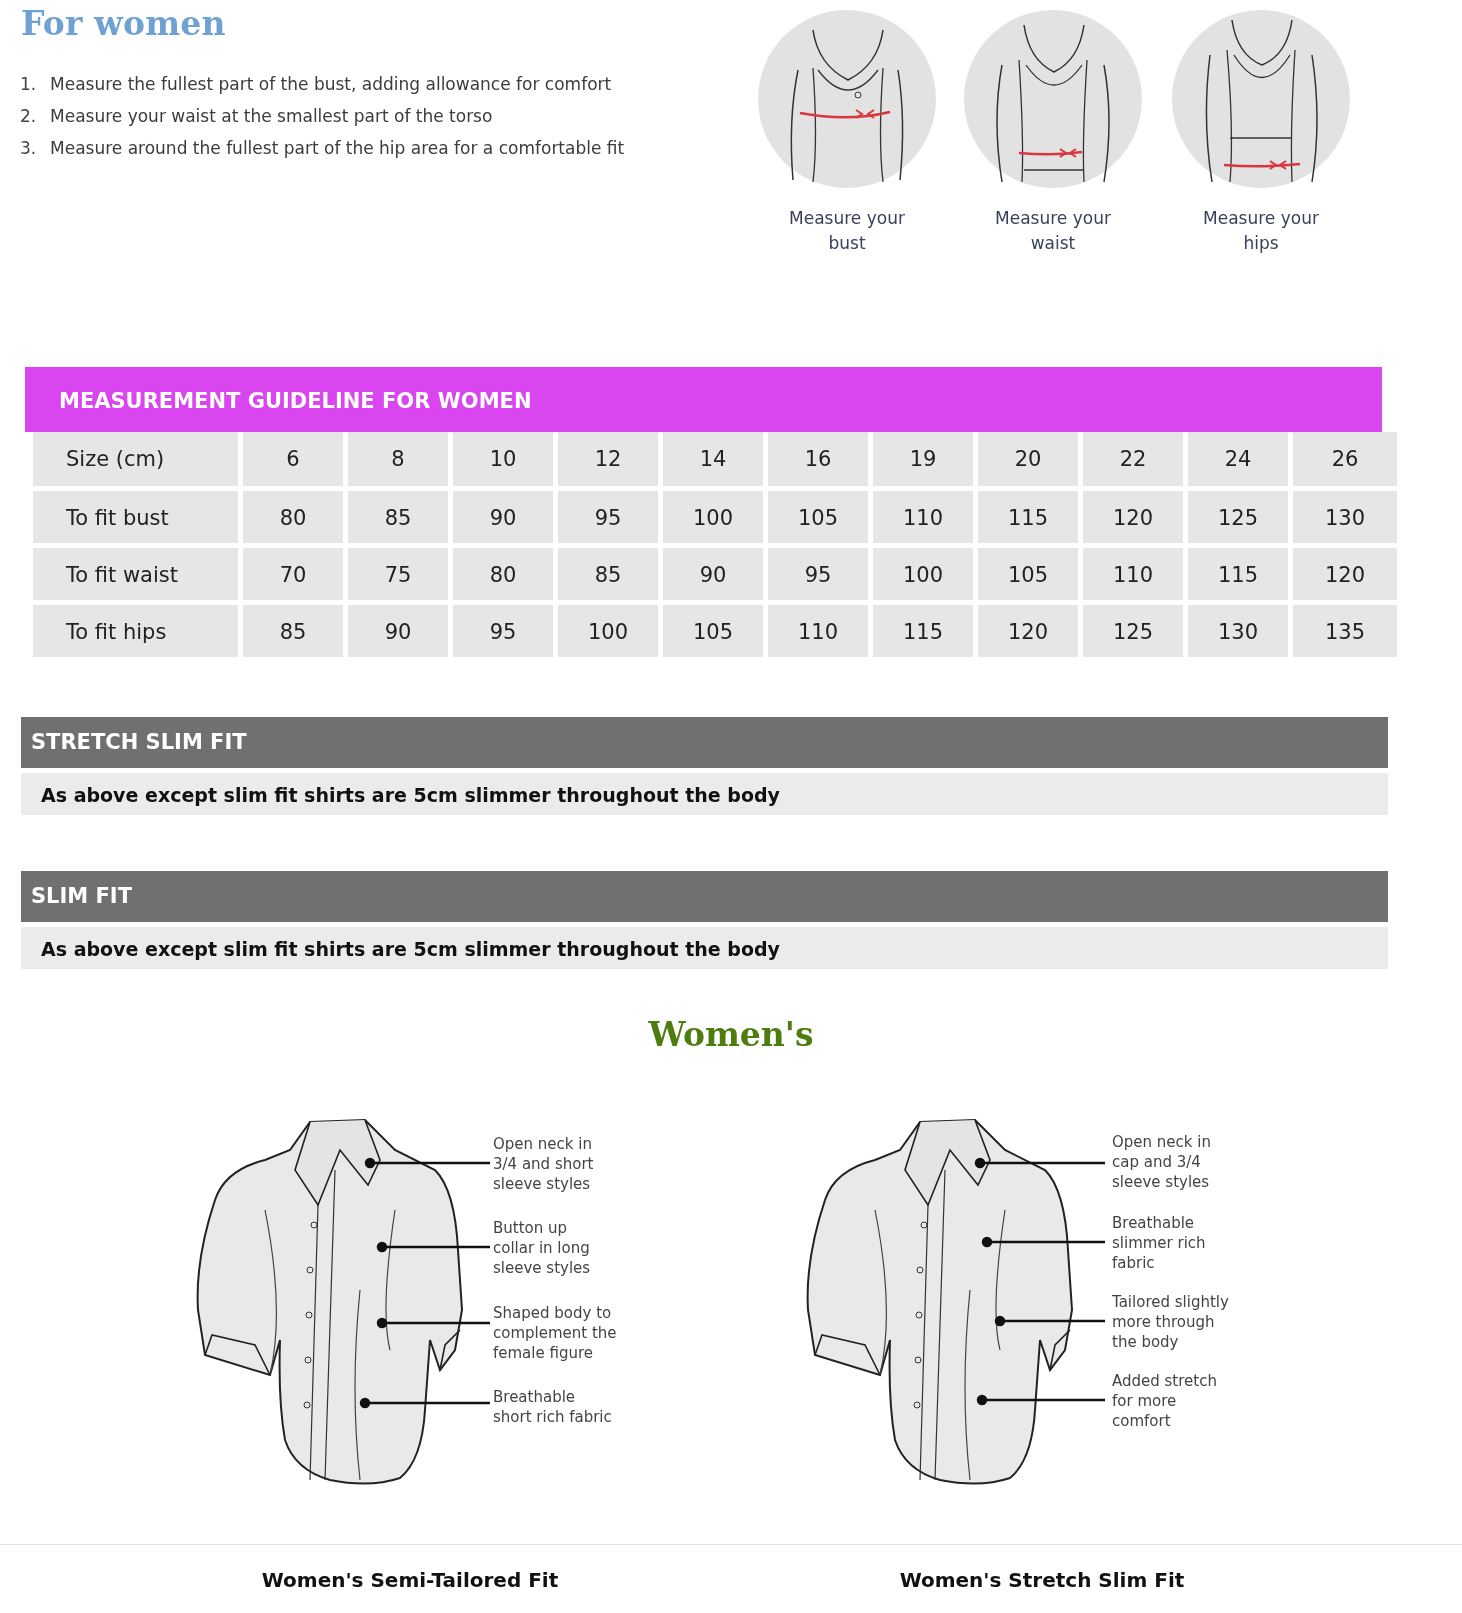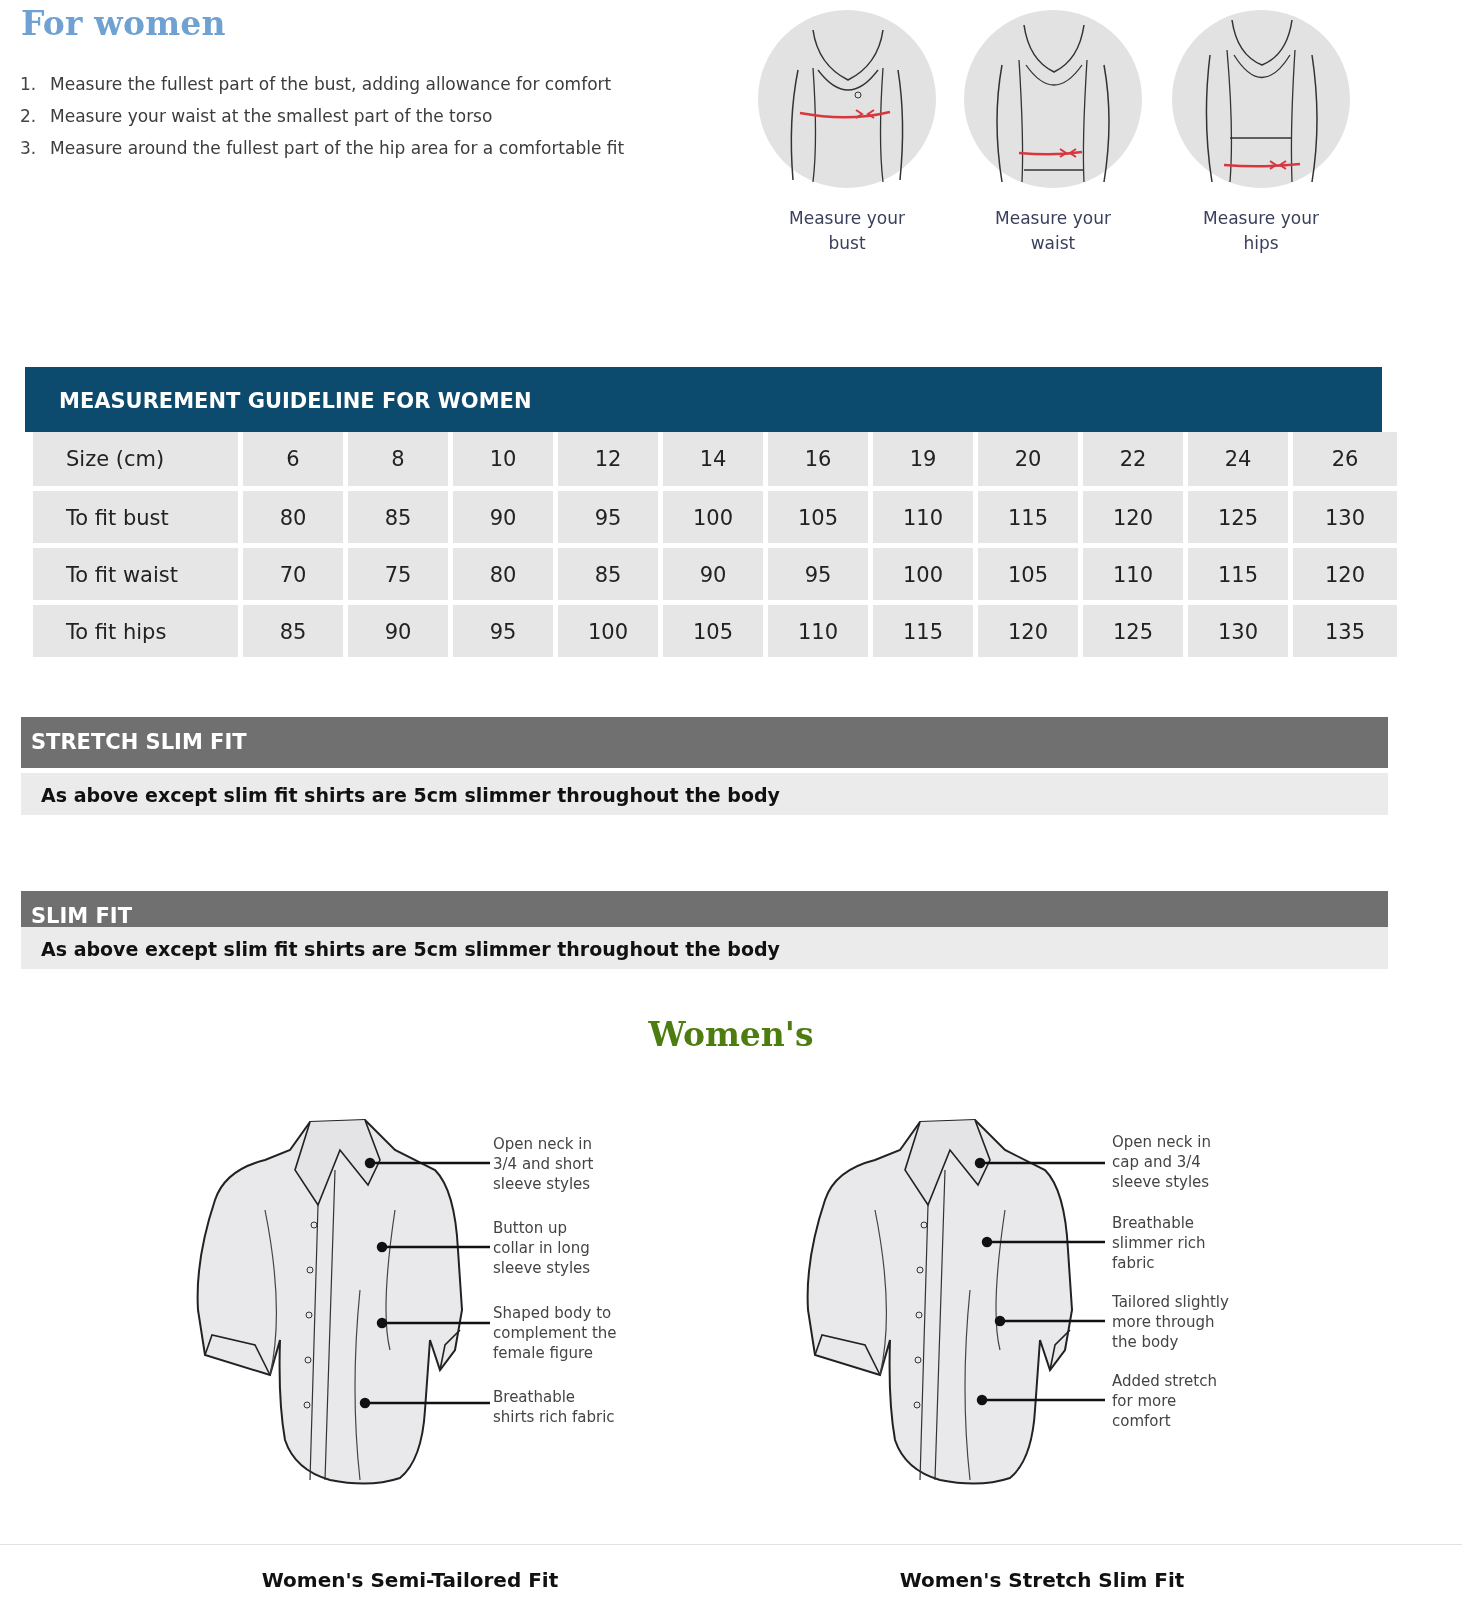--- a/index.html
+++ b/index.html
@@ -9,21 +9,21 @@
   .page-title { left:21px; top:4px; font-family:"DejaVu Serif", serif; font-weight:bold; font-size:33px; color:#6fa1d2; letter-spacing:0.2px; }
   .steps { left:20px; top:72px; margin:0; padding:0; list-style:none; font-size:17px; color:#3c3c3c; }
   .steps li { height:32px; line-height:24px; display:flex; }
   .steps .num { width:30px; color:#444; }
 
   .measure { top:10px; width:190px; text-align:center; }
   .measure .circle { width:178px; height:178px; margin:0 auto; border-radius:50%; background:#e2e2e2; }
   .measure .cap { margin-top:18px; font-size:17px; line-height:25px; color:#3a3f5c; }
 
   .size-table { left:25px; top:367px; width:1357px; }
-  .tbl-head { height:65px; background:#0c4a6e; color:#fff; font-family:"DejaVu Sans", sans-serif; font-weight:bold; font-size:21px; line-height:68px; padding-left:34px; box-sizing:border-box; }
+  .tbl-head { height:65px; background:#d946ef; color:#fff; font-family:"DejaVu Sans", sans-serif; font-weight:bold; font-size:21px; line-height:68px; padding-left:34px; box-sizing:border-box; }
   .tbl-row { display:flex; background:#fff;padding-left:8px; }
   .tbl-row .cell { background:#e6e6e6; height:52px; line-height:54px; font-family:"DejaVu Sans", sans-serif; font-size:21px; color:#222; text-align:center; margin-right:5px; flex:0 0 100px; }
   .tbl-row .cell:last-child { margin-right:0; flex:0 0 104px; }
   .tbl-row .cell.label { flex:0 0 205px; text-align:left; padding-left:33px; box-sizing:border-box; }
   .tbl-row.r0 { margin-top:0; height:54px; }
   .tbl-row.r0 .cell { height:54px; }
   .tbl-row.gap { margin-top:5px; }
 
   .fit-head { left:21px; width:1367px; height:51px; background:#707070; color:#fff; font-weight:bold; font-size:21px; line-height:51px; padding-left:10px; box-sizing:border-box; font-family:"DejaVu Sans", sans-serif; }
   .fit-body { left:21px; width:1367px; height:42px; background:#ebebeb; color:#111; font-weight:bold; font-size:19px; line-height:44px; padding-left:20px; box-sizing:border-box; }
@@ -166,21 +166,21 @@
         <div class="cell">120</div>
         <div class="cell">125</div>
         <div class="cell">130</div>
         <div class="cell">135</div>
       </div>
     </div>
 </div>
 
 <div class="abs fit-head" style="top:717px;">STRETCH SLIM FIT</div>
 <div class="abs fit-body" style="top:773px;">As above except slim fit shirts are 5cm slimmer throughout the body</div>
-<div class="abs fit-head" style="top:871px;margin-top:20px;">SLIM FIT</div>
+<div class="abs fit-head" style="top:871px;">SLIM FIT</div>
 <div class="abs fit-body" style="top:927px;">As above except slim fit shirts are 5cm slimmer throughout the body</div>
 
 <div class="abs section-title">Women's</div>
 
 <div class="abs shirt-wrap" style="left:190px;">
   <svg width="300" height="380" viewBox="0 0 300 380">
     <path d="M120 12 L175 10 L205 40 L245 60 Q265 80 268 140 L272 200 L265 240 L250 260 L240 230 L235 300 Q232 350 210 368 Q180 378 140 370 Q105 360 95 330 Q88 290 90 230 L80 265 L15 245 L8 200 Q5 150 25 90 Q35 60 75 50 L100 40 Z" fill="#e9e9eb" stroke="#222" stroke-width="2"></path>
     <path d="M120 12 L105 60 L128 95 L150 40 L178 75 L190 50 L175 10" fill="#e4e4e6" stroke="#222" stroke-width="1.6"></path>
     <path d="M128 95 L120 370 M145 60 L135 370" fill="none" stroke="#333" stroke-width="1.2"></path>
     <path d="M75 100 Q95 200 80 265 M205 100 Q190 200 200 240 M170 180 Q160 280 170 370" fill="none" stroke="#444" stroke-width="1.2"></path>
@@ -214,21 +214,21 @@
       <div>collar in long</div>
       <div>sleeve styles</div>
     </div>
   <div class="callout" style="left:303px;top:193px;">
       <div>Shaped body to</div>
       <div>complement the</div>
       <div>female figure</div>
     </div>
   <div class="callout" style="left:303px;top:277px;">
       <div>Breathable</div>
-      <div>shirts rich fabric</div>
+      <div>short rich fabric</div>
     </div>
 </div>
 
 <div class="abs shirt-wrap" style="left:800px;">
   <svg width="300" height="380" viewBox="0 0 300 380">
     <path d="M120 12 L175 10 L205 40 L245 60 Q265 80 268 140 L272 200 L265 240 L250 260 L240 230 L235 300 Q232 350 210 368 Q180 378 140 370 Q105 360 95 330 Q88 290 90 230 L80 265 L15 245 L8 200 Q5 150 25 90 Q35 60 75 50 L100 40 Z" fill="#e9e9eb" stroke="#222" stroke-width="2"></path>
     <path d="M120 12 L105 60 L128 95 L150 40 L178 75 L190 50 L175 10" fill="#e4e4e6" stroke="#222" stroke-width="1.6"></path>
     <path d="M128 95 L120 370 M145 60 L135 370" fill="none" stroke="#333" stroke-width="1.2"></path>
     <path d="M75 100 Q95 200 80 265 M205 100 Q190 200 200 240 M170 180 Q160 280 170 370" fill="none" stroke="#444" stroke-width="1.2"></path>
     <circle cx="124" cy="115" r="3" fill="none" stroke="#333"></circle>

